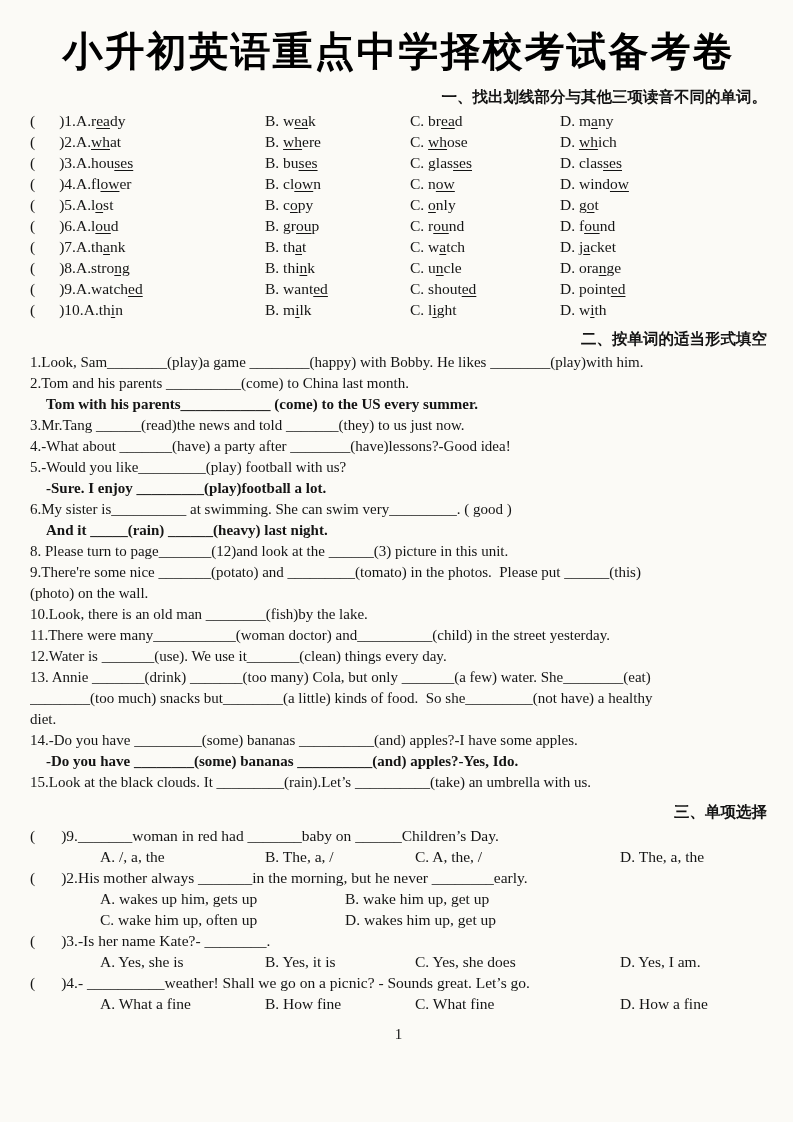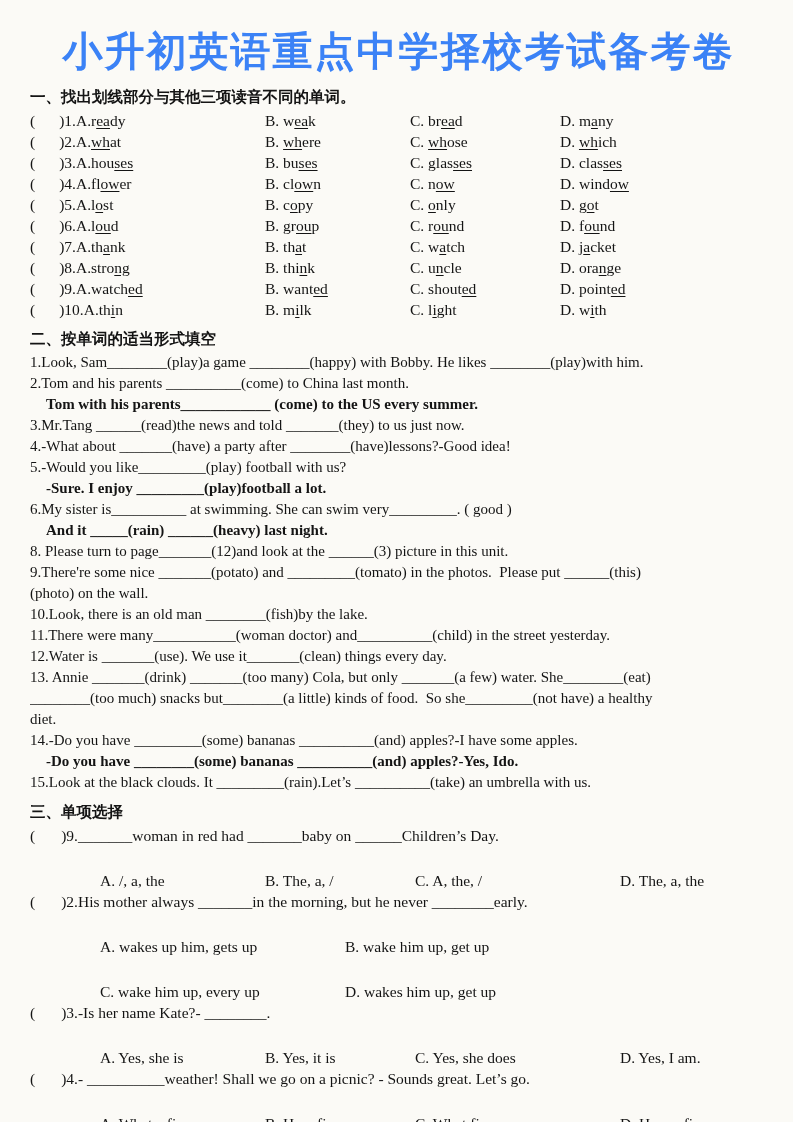--- a/index.html
+++ b/index.html
@@ -1,44 +1,44 @@
 <!DOCTYPE html>
 <html><head>
 <meta charset="utf-8">
 <style>
   html,body{margin:0;padding:0;width:793px;height:1122px;overflow:hidden;
     background:#fbfaf6;color:#141414;
     font-family:"Liberation Serif","DejaVu Serif",serif;}
   .page{box-sizing:border-box;width:793px;height:1122px;padding:24px 26px 0 30px;overflow:hidden;}
   .title{text-align:center;font-family:"Liberation Sans","DejaVu Sans",sans-serif;
     font-weight:800;font-size:40px;line-height:1.15;letter-spacing:2px;margin:4px 0 12px 0;}
-  .s-head{font-weight:700;font-size:15.5px;line-height:21px;margin:8px 0 3px 0;}
+  .s-head{font-weight:700;font-size:15.5px;line-height:21px;margin:8px 0 3px 0;text-align:right;}
   
   .s1-row{display:grid;grid-template-columns:235px 145px 150px 1fr;
     font-size:15.5px;line-height:21px;white-space:pre;}
   .s1-cell{overflow:hidden;}
   .paren-gap{display:inline-block;width:24px;}
   .paren-gap3{display:inline-block;width:26px;}
   u{text-underline-offset:2px;text-decoration-thickness:1px;text-decoration:underline;}
   
   .s2-line{font-size:15px;line-height:21px;white-space:pre;overflow:hidden;}
   .s2-line.ind{padding-left:16px;font-weight:bold;}
   
   .s3-stem{font-size:15.5px;line-height:21px;white-space:pre;overflow:hidden;}
   .s3-opts{display:grid;padding-left:70px;font-size:15.5px;line-height:21px;}
   .s3-opts.row4{grid-template-columns:165px 150px 205px 1fr;}
   .s3-opts.grid2{grid-template-columns:245px 1fr;}
-  .s3-opt{white-space:pre;overflow:hidden;margin-top:24px;}
+  .s3-opt{white-space:pre;overflow:hidden;}
   .footer{text-align:center;font-size:15px;margin-top:12px;}
 </style>
 </head>
 <body>
 
 <div class="page">
-  <div class="title" style="color: #3b82f6;">小升初英语重点中学择校考试备考卷</div>
+  <div class="title" style="color: #000000;">小升初英语重点中学择校考试备考卷</div>
 
   <div class="s-head">一、找出划线部分与其他三项读音不同的单词。</div>
   <div>
       <div class="s1-row"><span class="s1-cell"><span class="paren-open">(</span><span class="paren-gap"></span><span>)1.A.</span>r<u>ea</u>dy</span><span class="s1-cell"><span>B. </span>w<u>ea</u>k</span><span class="s1-cell"><span>C. </span>br<u>ea</u>d</span><span class="s1-cell"><span>D. </span>m<u>a</u>ny</span></div>
       <div class="s1-row"><span class="s1-cell"><span class="paren-open">(</span><span class="paren-gap"></span><span>)2.A.</span><u>wh</u>at</span><span class="s1-cell"><span>B. </span><u>wh</u>ere</span><span class="s1-cell"><span>C. </span><u>wh</u>ose</span><span class="s1-cell"><span>D. </span><u>wh</u>ich</span></div>
       <div class="s1-row"><span class="s1-cell"><span class="paren-open">(</span><span class="paren-gap"></span><span>)3.A.</span>hou<u>ses</u></span><span class="s1-cell"><span>B. </span>bu<u>ses</u></span><span class="s1-cell"><span>C. </span>glas<u>ses</u></span><span class="s1-cell"><span>D. </span>clas<u>ses</u></span></div>
       <div class="s1-row"><span class="s1-cell"><span class="paren-open">(</span><span class="paren-gap"></span><span>)4.A.</span>fl<u>ow</u>er</span><span class="s1-cell"><span>B. </span>cl<u>ow</u>n</span><span class="s1-cell"><span>C. </span>n<u>ow</u></span><span class="s1-cell"><span>D. </span>wind<u>ow</u></span></div>
       <div class="s1-row"><span class="s1-cell"><span class="paren-open">(</span><span class="paren-gap"></span><span>)5.A.</span>l<u>o</u>st</span><span class="s1-cell"><span>B. </span>c<u>o</u>py</span><span class="s1-cell"><span>C. </span><u>o</u>nly</span><span class="s1-cell"><span>D. </span>g<u>o</u>t</span></div>
       <div class="s1-row"><span class="s1-cell"><span class="paren-open">(</span><span class="paren-gap"></span><span>)6.A.</span>l<u>ou</u>d</span><span class="s1-cell"><span>B. </span>gr<u>ou</u>p</span><span class="s1-cell"><span>C. </span>r<u>ou</u>nd</span><span class="s1-cell"><span>D. </span>f<u>ou</u>nd</span></div>
       <div class="s1-row"><span class="s1-cell"><span class="paren-open">(</span><span class="paren-gap"></span><span>)7.A.</span>th<u>a</u>nk</span><span class="s1-cell"><span>B. </span>th<u>a</u>t</span><span class="s1-cell"><span>C. </span>w<u>a</u>tch</span><span class="s1-cell"><span>D. </span>j<u>a</u>cket</span></div>
@@ -78,21 +78,21 @@
       <div class="s3-opts row4">
         <span class="s3-opt">A. /, a, the</span>
         <span class="s3-opt">B. The, a, /</span>
         <span class="s3-opt">C. A, the, /</span>
         <span class="s3-opt">D. The, a, the</span>
       </div>
       <div class="s3-stem"><span class="paren-open">(</span><span class="paren-gap3"></span><span>)2.His mother always _______in the morning, but he never ________early.</span></div>
       <div class="s3-opts grid2">
         <span class="s3-opt">A. wakes up him, gets up</span>
         <span class="s3-opt">B. wake him up, get up</span>
-        <span class="s3-opt">C. wake him up, every up</span>
+        <span class="s3-opt">C. wake him up, often up</span>
         <span class="s3-opt">D. wakes him up, get up</span>
       </div>
       <div class="s3-stem"><span class="paren-open">(</span><span class="paren-gap3"></span><span>)3.-Is her name Kate?- ________.</span></div>
       <div class="s3-opts row4">
         <span class="s3-opt">A. Yes, she is</span>
         <span class="s3-opt">B. Yes, it is</span>
         <span class="s3-opt">C. Yes, she does</span>
         <span class="s3-opt">D. Yes, I am.</span>
       </div>
       <div class="s3-stem"><span class="paren-open">(</span><span class="paren-gap3"></span><span>)4.- __________weather! Shall we go on a picnic? - Sounds great. Let’s go.</span></div>

